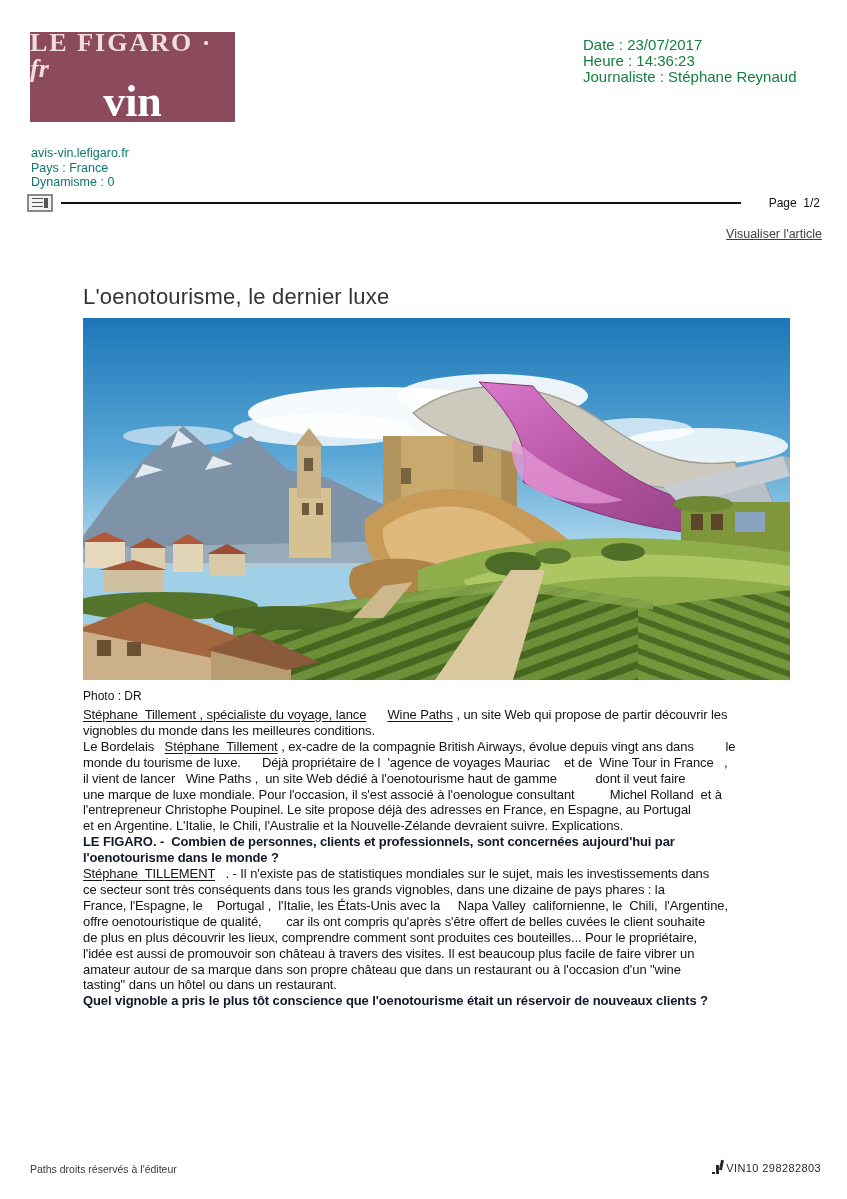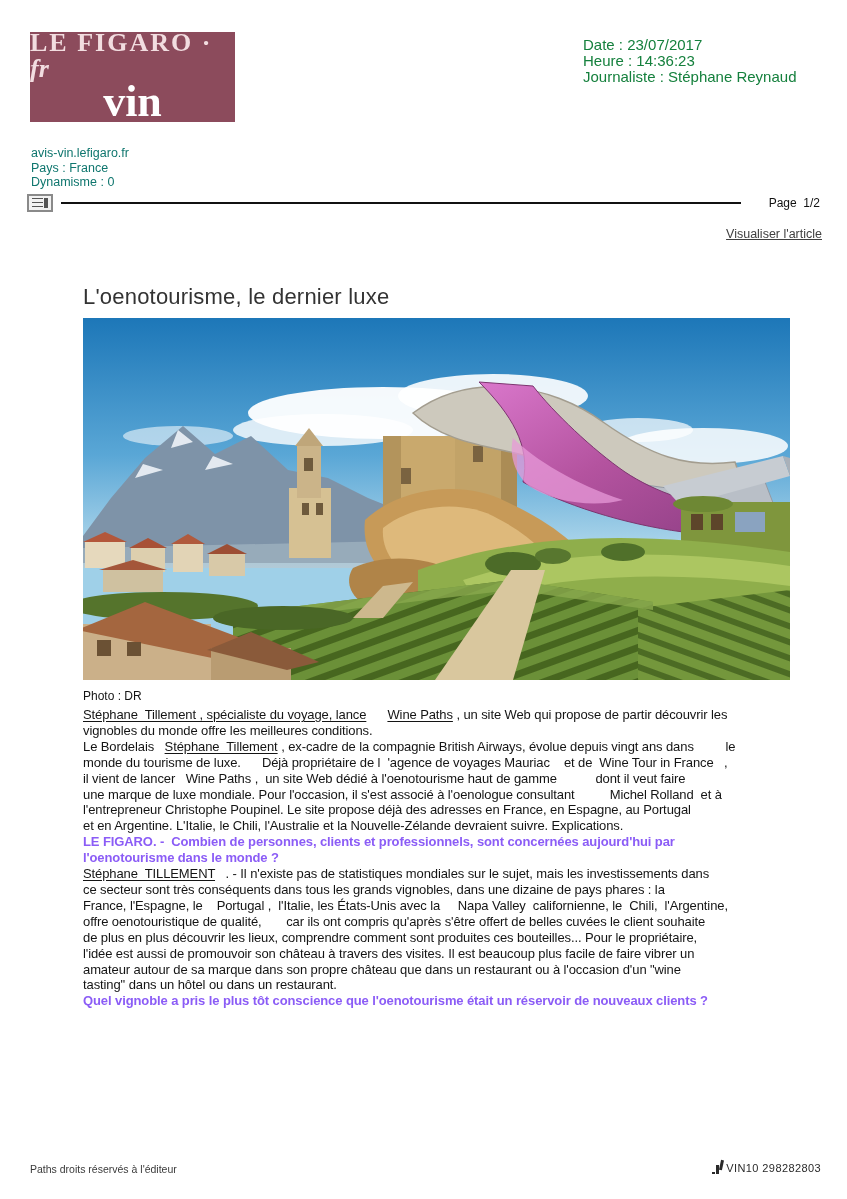--- a/index.html
+++ b/index.html
@@ -35,21 +35,21 @@
 
   .title{position:absolute;left:83px;top:241px;font-size:22px;color:#333;letter-spacing:.2px;margin-top:43px;}
 
   .photo{position:absolute;left:83px;top:318px;width:707px;height:362px;background:#9fd0e8;}
   .photo svg{display:block;}
 
   .photo-credit{position:absolute;left:83px;top:689px;font-size:12px;color:#141414;}
 
   .body{position:absolute;left:83px;top:707px;width:720px;}
   .bodyline{font-size:13px;line-height:15.9px;white-space:pre;color:#141414;letter-spacing:-0.1px;}
-  .bodyline.bold{font-weight:700;color:#8b5cf6;}
+  .bodyline.bold{font-weight:700;color:#0f172a;}
   .bodyline .u{text-decoration:underline;text-underline-offset:2px;}
 
   .footer-left{position:absolute;left:30px;top:1163px;font-size:10.5px;color:#3a3a3a;}
   .footer-right{position:absolute;right:26px;top:1160px;display:flex;align-items:center;gap:1px;
                 font-size:11px;color:#2a2a2a;letter-spacing:.4px;}
   .edd-glyph{display:inline-block;width:13px;height:15px;position:relative;}
   .edd-glyph i{position:absolute;background:#2a2a2a;}
   .edd-glyph .dot{width:2.5px;height:2.5px;left:0;bottom:1px;}
   .edd-glyph .bar1{width:2.5px;height:9px;left:4px;bottom:1px;}
   .edd-glyph .bar2{width:2.5px;height:10px;left:8px;top:0;transform:rotate(12deg);}
@@ -193,21 +193,21 @@
       <rect x="44" y="324" width="14" height="14" fill="#6b5134"></rect>
       <rect x="128" y="330" width="80" height="32" fill="#b99c72"></rect>
       <path d="M124,332 L168,314 236,344 204,352 Z" fill="#8a5a3a"></path>
     </svg>
   </div>
 
   <div class="photo-credit">Photo : DR</div>
 
   <div class="body">
       <div class="bodyline"><span class="u">Stéphane  Tillement , spécialiste du voyage, lance</span><span>      </span><span class="u">Wine Paths</span><span> , un site Web qui propose de partir découvrir les</span></div>
-      <div class="bodyline"><span>vignobles du monde offre les meilleures conditions.</span></div>
+      <div class="bodyline"><span>vignobles du monde dans les meilleures conditions.</span></div>
       <div class="bodyline"><span>Le Bordelais   </span><span class="u">Stéphane  Tillement</span><span> , ex-cadre de la compagnie British Airways, évolue depuis vingt ans dans         le</span></div>
       <div class="bodyline"><span>monde du tourisme de luxe.      Déjà propriétaire de l  'agence de voyages Mauriac    et de  Wine Tour in France   ,</span></div>
       <div class="bodyline"><span>il vient de lancer   Wine Paths ,  un site Web dédié à l'oenotourisme haut de gamme           dont il veut faire</span></div>
       <div class="bodyline"><span>une marque de luxe mondiale. Pour l'occasion, il s'est associé à l'oenologue consultant          Michel Rolland  et à</span></div>
       <div class="bodyline"><span>l'entrepreneur Christophe Poupinel. Le site propose déjà des adresses en France, en Espagne, au Portugal</span></div>
       <div class="bodyline"><span>et en Argentine. L'Italie, le Chili, l'Australie et la Nouvelle-Zélande devraient suivre. Explications.</span></div>
       <div class="bodyline bold"><span>LE FIGARO. -  Combien de personnes, clients et professionnels, sont concernées aujourd'hui par</span></div>
       <div class="bodyline bold"><span>l'oenotourisme dans le monde ?</span></div>
       <div class="bodyline"><span class="u">Stéphane  TILLEMENT</span><span>   . - Il n'existe pas de statistiques mondiales sur le sujet, mais les investissements dans</span></div>
       <div class="bodyline"><span>ce secteur sont très conséquents dans tous les grands vignobles, dans une dizaine de pays phares : la</span></div>

